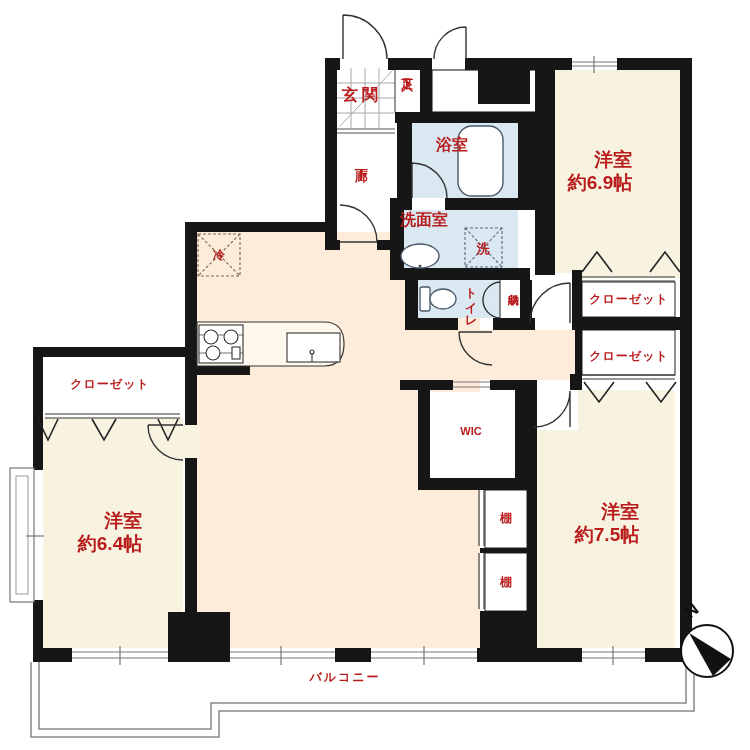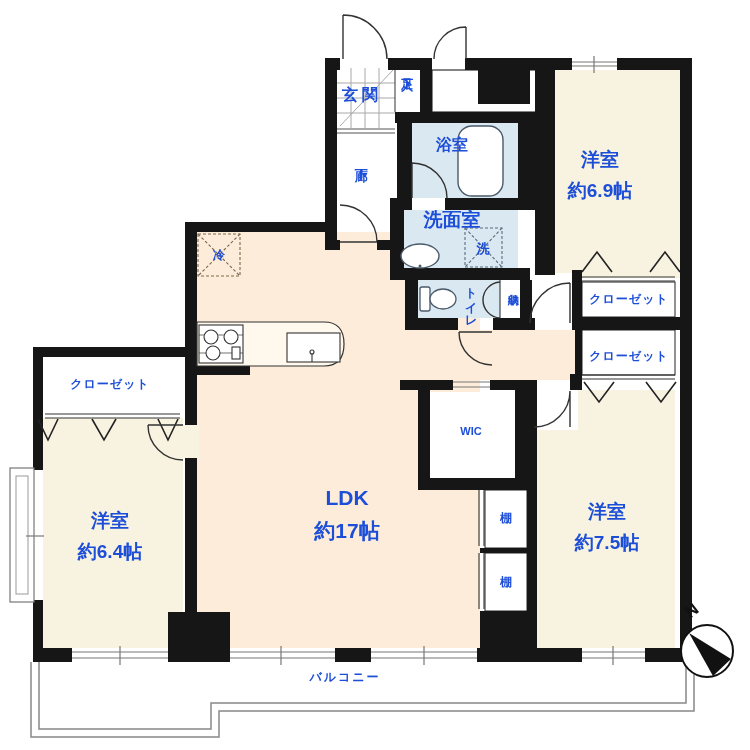--- a/index.html
+++ b/index.html
@@ -1,22 +1,22 @@
 <!DOCTYPE html>
 <html><head>
 <meta charset="utf-8">
 <style>
   html,body{margin:0;padding:0;background:#ffffff;}
   #stage{position:relative;width:750px;height:750px;background:#ffffff;overflow:hidden;
          font-family:"Liberation Sans","DejaVu Sans",sans-serif;}
   #plan-svg{position:absolute;left:0;top:0;}
-  .lbl{position:absolute;transform:translate(-50%,-50%);color:#1d4ed8;font-weight:600;
-       white-space:nowrap;text-align:center;line-height:1.2;}
+  .lbl{position:absolute;transform:translate(-50%,-50%);color:#b91c1c;font-weight:600;
+       white-space:nowrap;text-align:right;line-height:1.2;}
   .vert{writing-mode:vertical-rl;text-orientation:upright;transform:translateX(-50%);}
-  .two div{white-space:nowrap;margin-top:8px;}
+  .two div{white-space:nowrap;}
   .n-mark{position:absolute;color:#111;font-weight:bold;transform:translate(-50%,-50%) rotate(-38deg);}
 </style>
 </head>
 <body>
 
 <div id="stage">
 
 <svg id="plan-svg" width="750" height="750" viewBox="0 0 750 750">
 
   <g>
@@ -209,42 +209,38 @@
   <g>
     <circle cx="707" cy="651" r="26" fill="#ffffff" stroke="#111" stroke-width="2"></circle>
     <polygon points="689,633 731,659 713,676" fill="#111"></polygon>
   </g>
 </svg>
 
   <div class="lbl" style="left:362px;top:95px;font-size:16px;letter-spacing:4px;">玄関</div>
   <div class="lbl vert" style="left:407px;top:69px;font-size:12px;">下足入</div>
   <div class="lbl vert" style="left:361px;top:158px;font-size:13px;">廊下</div>
   <div class="lbl" style="left:452px;top:145px;font-size:16px;">浴室</div>
-  <div class="lbl" style="left:452px;top:220px;font-size:19px;">洗面室</div>
+  <div class="lbl" style="left:424px;top:220px;font-size:16px;">洗面室</div>
   <div class="lbl" style="left:483px;top:249px;font-size:13px;">洗</div>
   <div class="lbl vert" style="left:471px;top:279px;font-size:12px;">トイレ</div>
   <div class="lbl vert" style="left:513px;top:285px;font-size:11px;">収納</div>
 
   <div class="lbl two" style="left:600px;top:172px;font-size:19px;">
     <div>洋室</div>
     <div>約6.9帖</div>
   </div>
   <div class="lbl" style="left:629px;top:299px;font-size:12px;letter-spacing:1px;">クローゼット</div>
   <div class="lbl" style="left:629px;top:356px;font-size:12px;letter-spacing:1px;">クローゼット</div>
   <div class="lbl two" style="left:607px;top:524px;font-size:19px;">
     <div>洋室</div>
     <div>約7.5帖</div>
   </div>
   <div class="lbl" style="left:471px;top:432px;font-size:11px;">WIC</div>
   <div class="lbl" style="left:506px;top:518px;font-size:12px;">棚</div>
   <div class="lbl" style="left:506px;top:582px;font-size:12px;">棚</div>
-  <div class="lbl two" style="left:347px;top:510px;font-size:21px;">
-    <div>LDK</div>
-    <div>約17帖</div>
-  </div>
   <div class="lbl" style="left:110px;top:384px;font-size:12px;letter-spacing:1px;">クローゼット</div>
   <div class="lbl two" style="left:110px;top:533px;font-size:19px;">
     <div>洋室</div>
     <div>約6.4帖</div>
   </div>
   <div class="lbl" style="left:345px;top:677px;font-size:12px;letter-spacing:2px;">バルコニー</div>
   <div class="lbl" style="left:219px;top:255px;font-size:12px;">冷</div>
   <div class="n-mark" style="left:692px;top:611px;font-size:17px;">N</div>
 
 </div>

